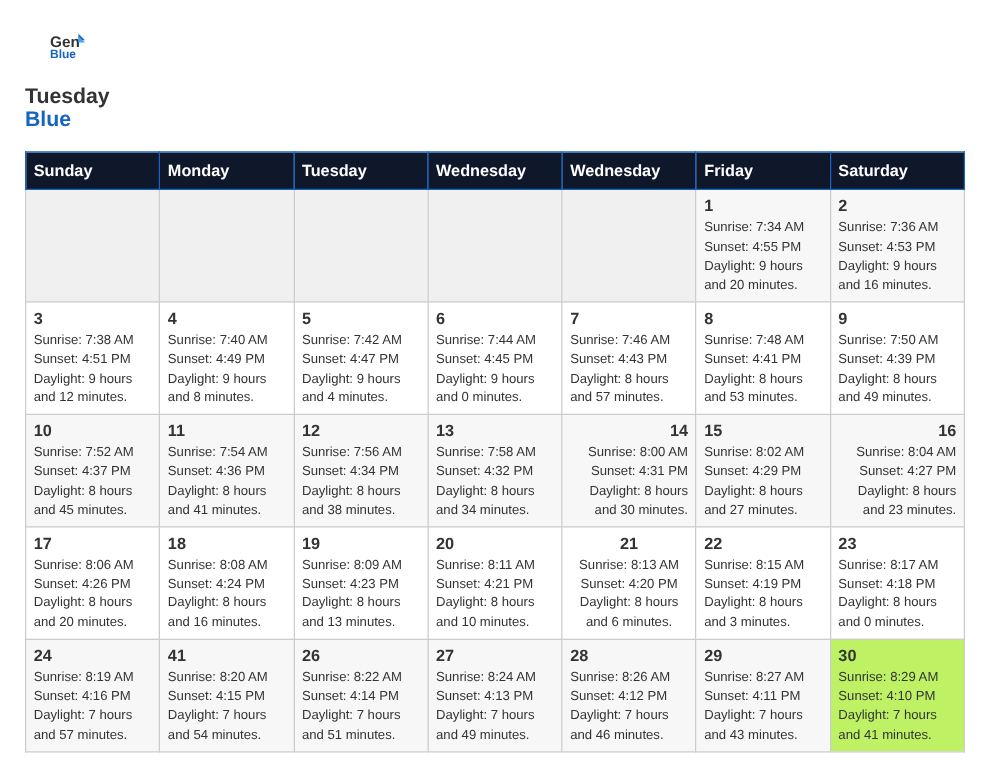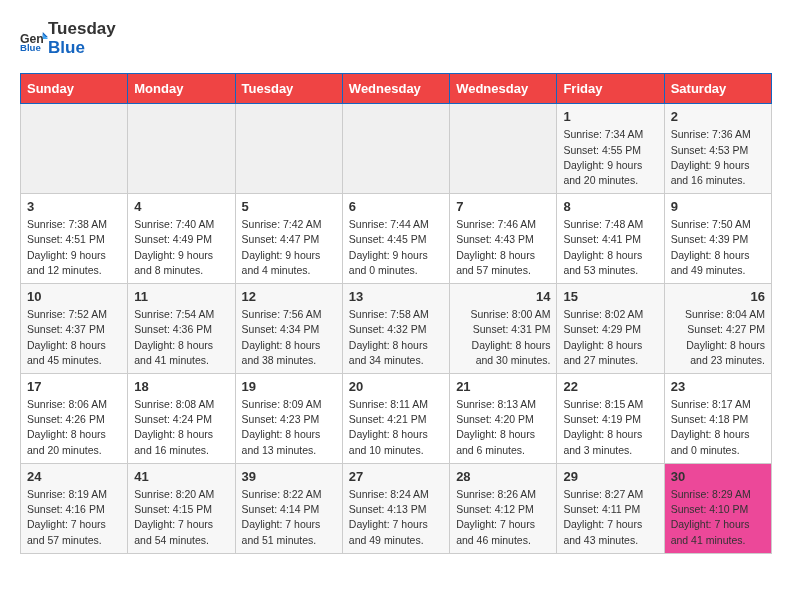--- a/index.html
+++ b/index.html
@@ -12,21 +12,22 @@
     }
     .header {
       display: flex;
       justify-content: space-between;
       align-items: flex-start;
       margin-bottom: 16px;
     }
     .logo {
       display: flex;
       align-items: center;
-      gap: 0;
+      gap: 20px;
+      flex-direction: column;
     }
     .logo-icon {
       width: 28px;
       height: 28px;
     }
     .title-block {
       text-align: right;
     }
     .month-title {
       font-size: 32px;
@@ -35,21 +36,21 @@
     }
     .location {
       font-size: 15px;
       color: #555;
     }
     .calendar {
       width: 100%;
       border-collapse: collapse;
     }
     .calendar thead th {
-      background: #ef4444;
+      background: #0f172a;
       color: #fff;
       font-size: 13px;
       font-weight: bold;
       padding: 7px 6px;
       text-align: left;
       border: 1px solid #1565c0;
     }
     .calendar tbody td {
       border: 1px solid #ccc;
       vertical-align: top;
@@ -201,21 +202,21 @@
           <div class="day-detail">Sunrise: 8:08 AM<br>Sunset: 4:24 PM<br>Daylight: 8 hours and 16 minutes.</div>
         </td>
         <td style="background: rgb(255, 255, 255);">
           <span class="day-num">19</span>
           <div class="day-detail">Sunrise: 8:09 AM<br>Sunset: 4:23 PM<br>Daylight: 8 hours and 13 minutes.</div>
         </td>
         <td style="background: rgb(255, 255, 255);">
           <span class="day-num">20</span>
           <div class="day-detail">Sunrise: 8:11 AM<br>Sunset: 4:21 PM<br>Daylight: 8 hours and 10 minutes.</div>
         </td>
-        <td style="background: rgb(255, 255, 255);">
+        <td style="background: rgb(255, 255, 255); text-align: center;">
           <span class="day-num">21</span>
           <div class="day-detail">Sunrise: 8:13 AM<br>Sunset: 4:20 PM<br>Daylight: 8 hours and 6 minutes.</div>
         </td>
         <td style="background: rgb(255, 255, 255);">
           <span class="day-num">22</span>
           <div class="day-detail">Sunrise: 8:15 AM<br>Sunset: 4:19 PM<br>Daylight: 8 hours and 3 minutes.</div>
         </td>
         <td style="background: rgb(255, 255, 255);">
           <span class="day-num">23</span>
           <div class="day-detail">Sunrise: 8:17 AM<br>Sunset: 4:18 PM<br>Daylight: 8 hours and 0 minutes.</div>
@@ -224,34 +225,34 @@
       <tr>
         <td style="background: rgb(247, 247, 247);">
           <span class="day-num">24</span>
           <div class="day-detail">Sunrise: 8:19 AM<br>Sunset: 4:16 PM<br>Daylight: 7 hours and 57 minutes.</div>
         </td>
         <td style="background: rgb(247, 247, 247);">
           <span class="day-num">41</span>
           <div class="day-detail">Sunrise: 8:20 AM<br>Sunset: 4:15 PM<br>Daylight: 7 hours and 54 minutes.</div>
         </td>
         <td style="background: rgb(247, 247, 247);">
-          <span class="day-num">39</span>
+          <span class="day-num">26</span>
           <div class="day-detail">Sunrise: 8:22 AM<br>Sunset: 4:14 PM<br>Daylight: 7 hours and 51 minutes.</div>
         </td>
         <td style="background: rgb(247, 247, 247);">
           <span class="day-num">27</span>
           <div class="day-detail">Sunrise: 8:24 AM<br>Sunset: 4:13 PM<br>Daylight: 7 hours and 49 minutes.</div>
         </td>
         <td style="background: rgb(247, 247, 247); margin-left: 16px;">
           <span class="day-num">28</span>
           <div class="day-detail">Sunrise: 8:26 AM<br>Sunset: 4:12 PM<br>Daylight: 7 hours and 46 minutes.</div>
         </td>
         <td style="background: rgb(247, 247, 247);">
           <span class="day-num">29</span>
           <div class="day-detail">Sunrise: 8:27 AM<br>Sunset: 4:11 PM<br>Daylight: 7 hours and 43 minutes.</div>
         </td>
-        <td style="background: #ec4899;">
+        <td style="background: #bef264;">
           <span class="day-num">30</span>
           <div class="day-detail">Sunrise: 8:29 AM<br>Sunset: 4:10 PM<br>Daylight: 7 hours and 41 minutes.</div>
         </td>
       </tr>
     </tbody>
 </table>
 
 </body></html>

